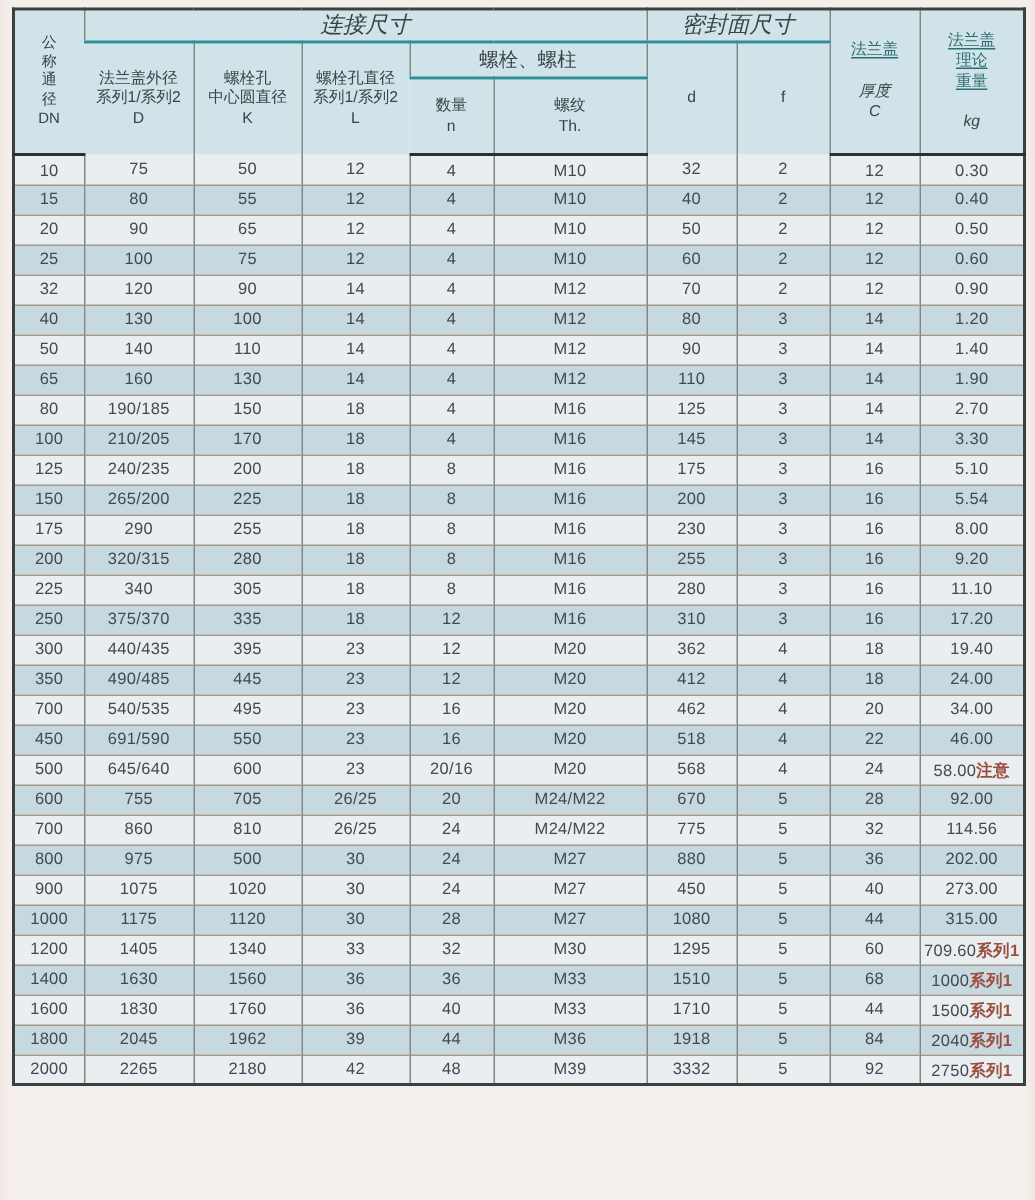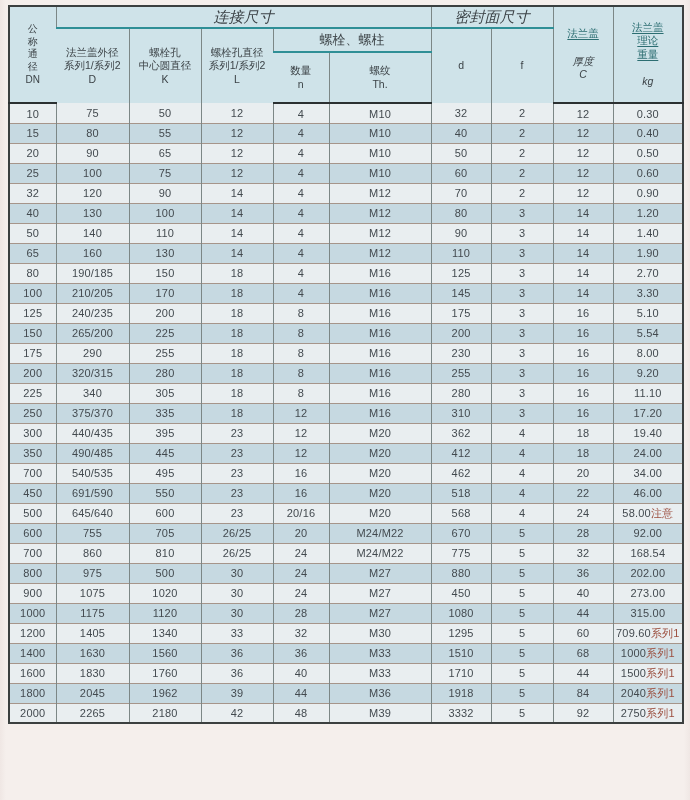--- a/index.html
+++ b/index.html
@@ -69,21 +69,21 @@
   tbody tr{height:20px;}
   tbody td{
     border-top:1px solid var(--hline);
     font-size:11px;
     color:var(--ink);
     letter-spacing:0.2px;
   }
   tbody tr:first-child td{border-top:none;}
   tbody tr:nth-child(odd){background:var(--row-light);}
   tbody tr:nth-child(even){background:var(--row-dark);}
-  .note{color:var(--note);}
+  .note{color:var(--note);font-weight:bold;}
 </style>
 </head>
 <body>
 
 <div class="page">
   <table>
     <colgroup>
       <col style="width:47px">
       <col style="width:73px">
       <col style="width:72px">
@@ -405,21 +405,21 @@
         <tr>
     <td>700</td>
     <td>860</td>
     <td>810</td>
     <td>26/25</td>
     <td>24</td>
     <td>M24/M22</td>
     <td>775</td>
     <td>5</td>
     <td>32</td>
-    <td>168.54</td>
+    <td>114.56</td>
   </tr>
         <tr>
     <td>800</td>
     <td>975</td>
     <td>500</td>
     <td>30</td>
     <td>24</td>
     <td>M27</td>
     <td>880</td>
     <td>5</td>

